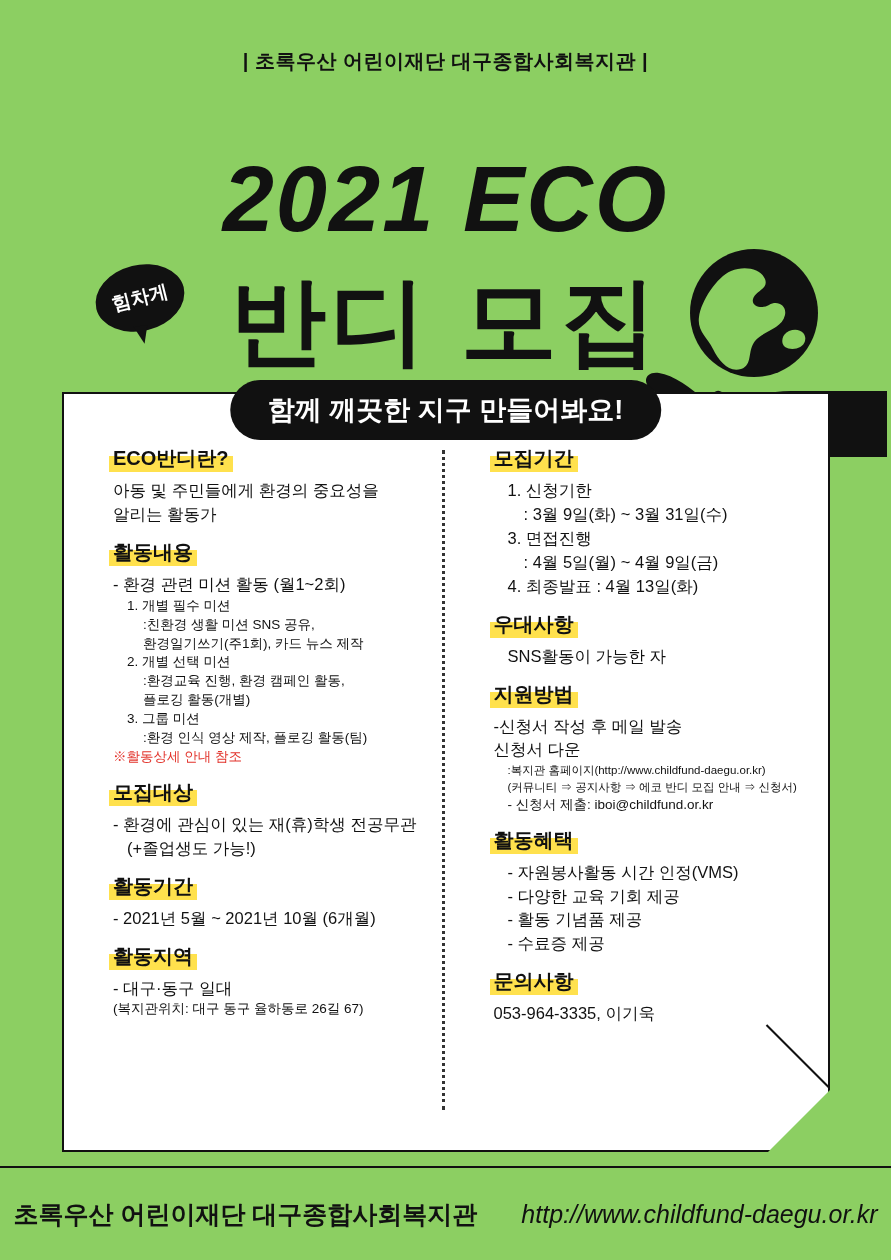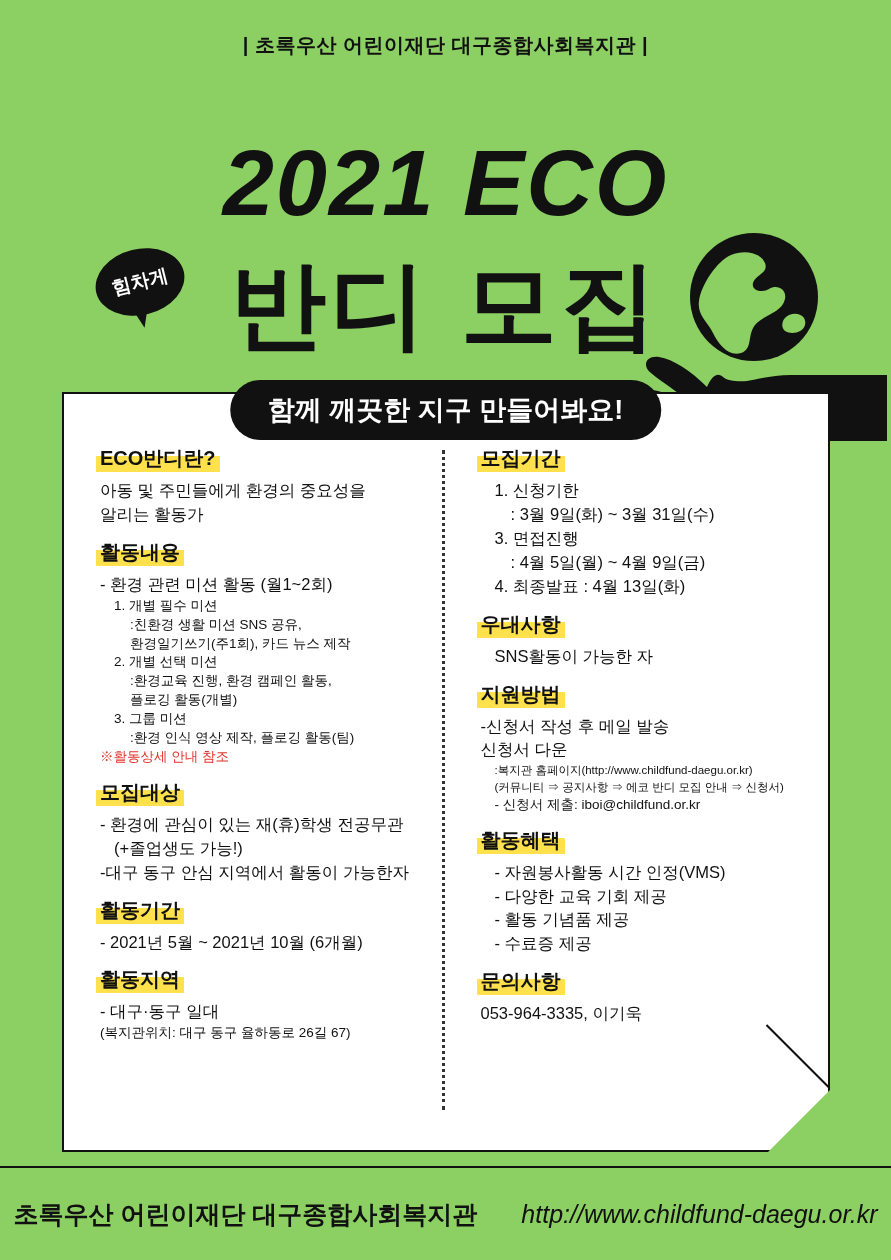--- a/index.html
+++ b/index.html
@@ -15,21 +15,21 @@
     overflow: hidden;
   }
 
   
   .org-line {
     text-align: center;
     font-size: 20px;
     font-weight: bold;
     color: #111;
     letter-spacing: 0.5px;
-    padding-top: 32px;
+    padding-top: 48px;
   }
 
   
   .title-wrap {
     position: relative;
     height: 330px;
   }
   .title-main {
     position: absolute;
     top: 78px;
@@ -156,21 +156,21 @@
   h3.hl {
     display: inline-block;
     margin: 0 0 7px 4px;
     font-size: 20px;
     font-weight: bold;
     color: #111;
     background: linear-gradient(to top, #ffe14d 62%, rgba(255,225,77,0) 62%);
     padding: 0 4px 1px 4px;
     line-height: 1.25;
   }
-  .sec { margin-bottom: 13px; }
+  .sec { margin-bottom: 13px; margin-left: 13px; }
   .body {
     font-size: 16.5px;
     color: #111;
     line-height: 1.45;
     margin-left: 8px;
   }
   .body .ind1 { margin-left: 14px; }
   .body .ind2 { margin-left: 30px; }
   .small { font-size: 13.5px; line-height: 1.4; }
   .xsmall { font-size: 11.5px; line-height: 1.45; }
@@ -248,21 +248,20 @@
           <div class="ind2 small">:환경 인식 영상 제작, 플로깅 활동(팀)</div>
           <div class="small red">※활동상세 안내 참조</div>
         </div>
       </div>
 
       <div class="sec">
         <h3 class="hl">모집대상</h3>
         <div class="body">
           <div>- 환경에 관심이 있는 재(휴)학생 전공무관</div>
           <div class="ind1">(+졸업생도 가능!)</div>
-          <div>-대구 동구 안심 지역에서 활동이 가능한자</div>
         </div>
       </div>
 
       <div class="sec">
         <h3 class="hl">활동기간</h3>
         <div class="body">
           <div>- 2021년 5월 ~ 2021년 10월 (6개월)</div>
         </div>
       </div>
 

